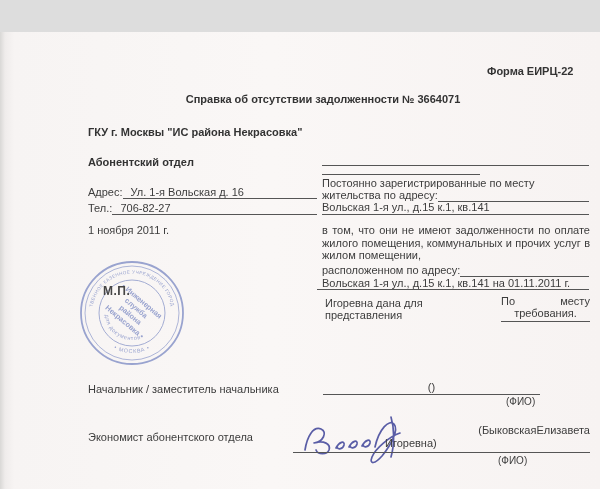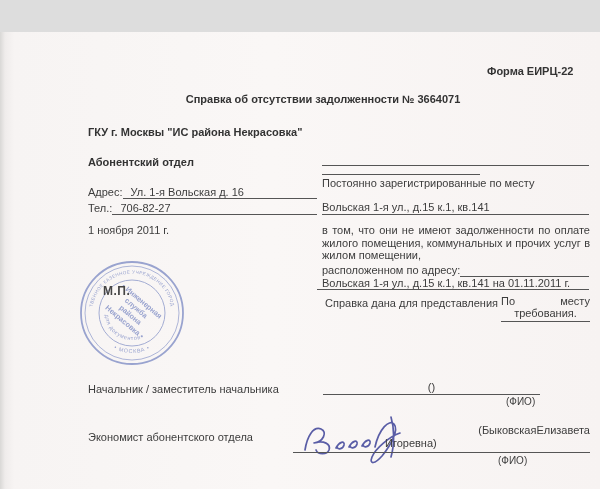--- a/index.html
+++ b/index.html
@@ -43,32 +43,36 @@
   <div class="abs row" style="left:88px;top:170px;width:229px;">
     <span>Тел.:</span>
     <span class="cell-val">706-82-27</span>
   </div>
   <div class="abs" style="left:88px;top:192px;">1 ноября 2011 г.</div>
 
   <div class="abs ul" style="left:322px;top:120px;width:267px;height:13px;"></div>
   <div class="abs ul" style="left:322px;top:130px;width:158px;height:12px;"></div>
 
   <div class="abs" style="left:322px;top:145px;">Постоянно зарегистрированные по месту</div>
+  <div class="abs row" style="left:322px;top:157px;width:267px;">
+    <span>жительства по адресу:</span>
+    <span class="fill"></span>
+  </div>
   <div class="abs ul nowrap" style="left:322px;top:169px;width:267px;height:13px;">Вольская 1-я ул., д.15 к.1, кв.141</div>
 
   <div class="abs just" style="left:322px;top:192px;width:268px;line-height:12.6px;">в том, что они не имеют задолженности по оплате жилого помещения, коммунальных и прочих услуг в жилом помещении,</div>
 
   <div class="abs row" style="left:322px;top:232px;width:267px;">
     <span>расположенном по адресу:</span>
     <span class="fill"></span>
   </div>
   <div class="abs ul nowrap" style="left:317px;top:245px;width:272px;height:13px;padding-left:5px;box-sizing:border-box;">Вольская 1-я ул., д.15 к.1, кв.141 на 01.11.2011 г.</div>
 
   <div class="abs row" style="left:325px;top:263px;width:265px;align-items:flex-start;">
-    <span style="width:176px;flex:none;padding-top:2px;">Справка дана для представления</span>
+    <span style="width:176px;flex:none;padding-top:2px;">Игоревна дана для представления</span>
     <span id="purpose-val" style="flex:1;">
       <span class="l1">
         <span>По</span>
         <span>месту</span>
       </span>
       <span class="l2">требования.</span>
     </span>
   </div>
 
   <div id="stamp-wrap" class="abs">

